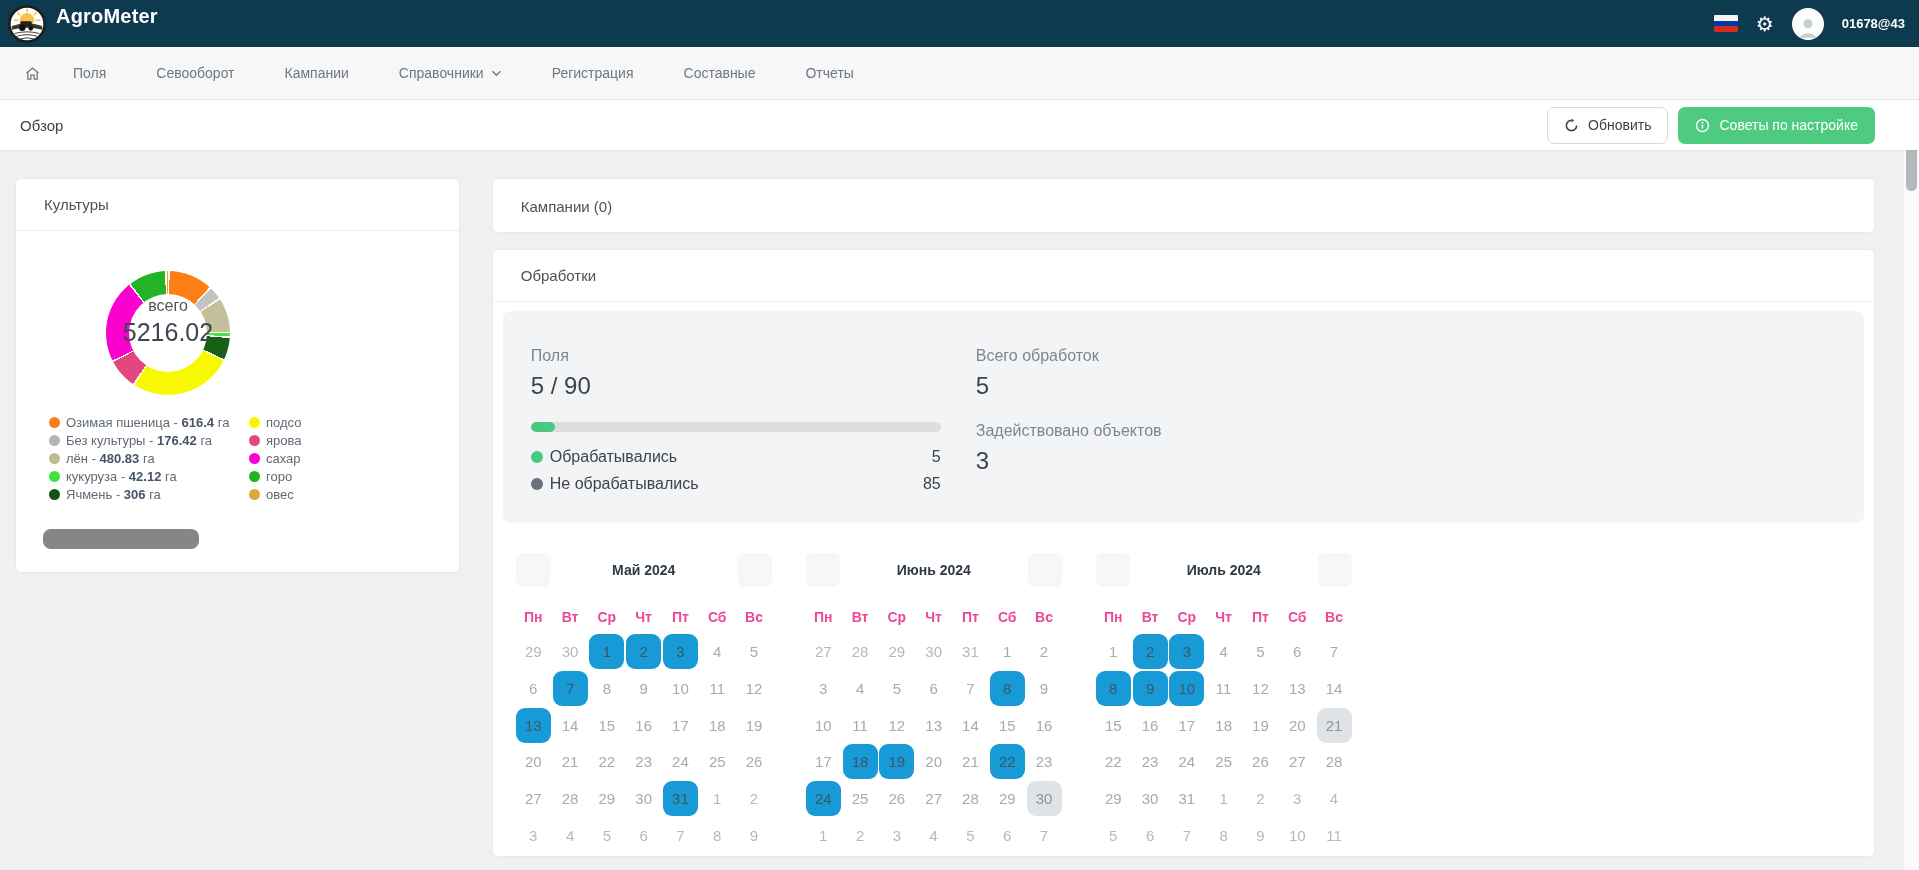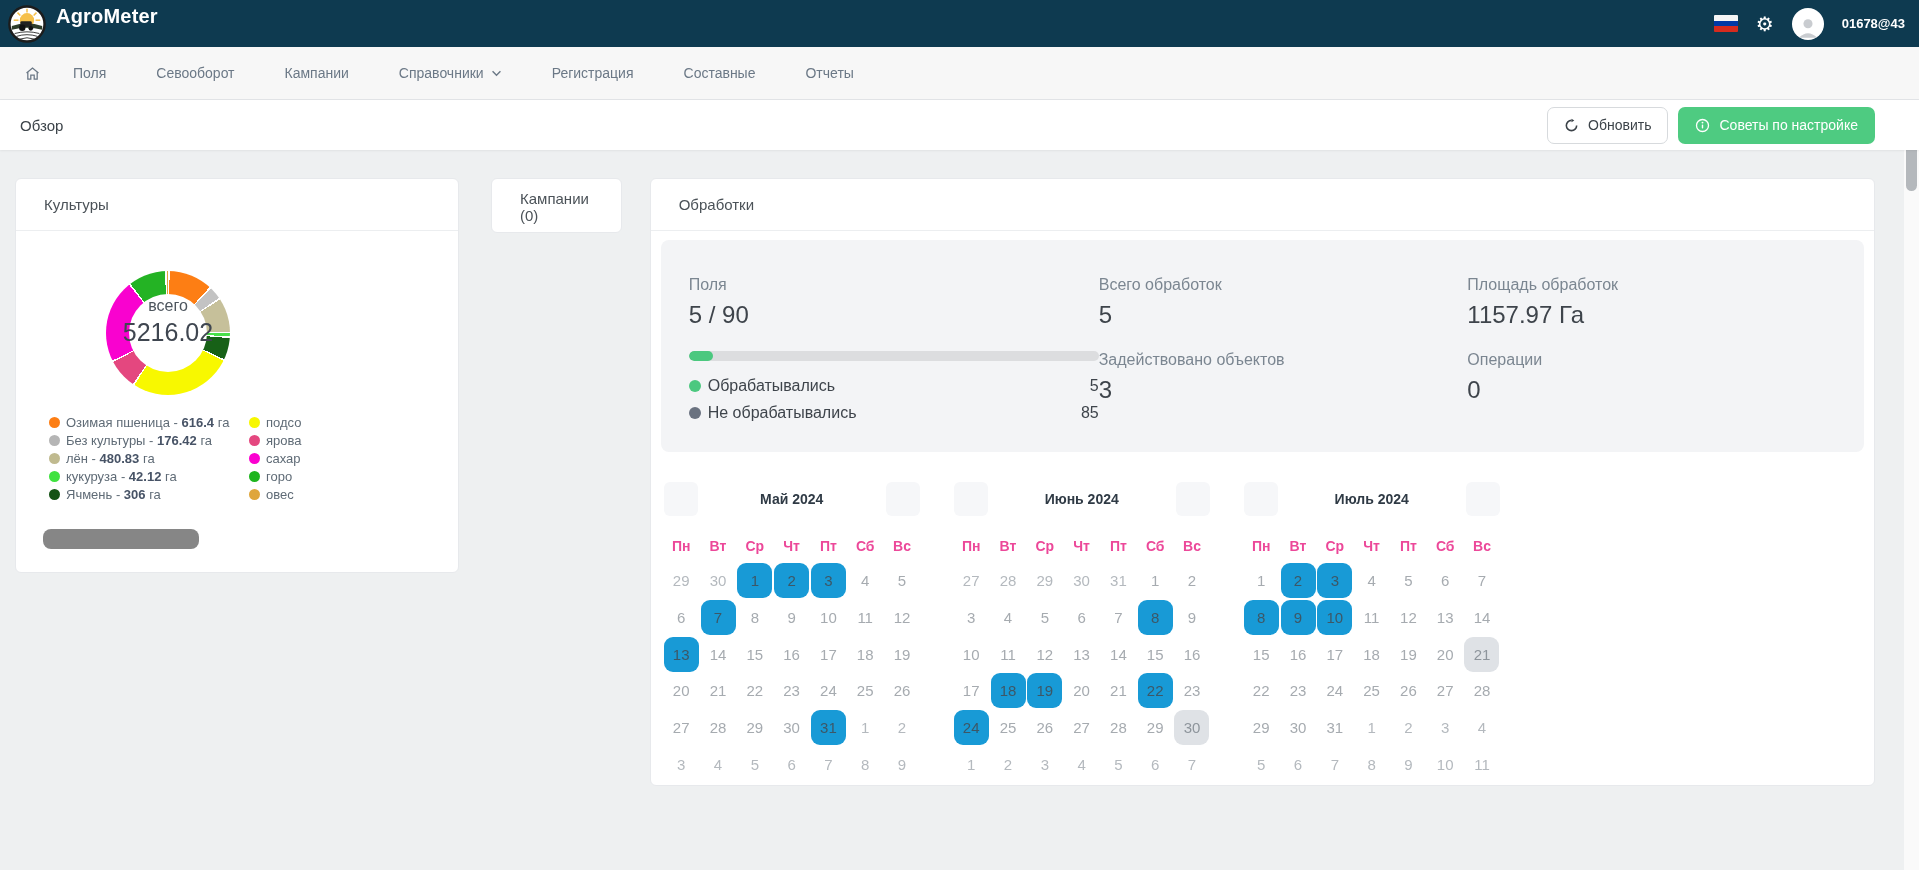--- a/index.html
+++ b/index.html
@@ -60,42 +60,42 @@
   .legend-col { display:flex; flex-direction:column; gap:3px; }
   .legend-col.left { width:200px; }
   .legend-col.right { width:195px; overflow:hidden; }
   .legend-item { display:flex; align-items:center; gap:6px; font-size:13px; color:#5f6b76; white-space:nowrap; }
   .legend-dot { width:11px; height:11px; border-radius:50%; flex:none; }
   .legend-item b { color:#475366; }
   .gray-bar { position:absolute; left:27px; top:350px; width:156px; height:20px;
               border-radius:8px; background:#868686; }
 
   
-  .right-col { width:1384px; display:flex; flex-direction:row; gap:28px; }
+  .right-col { width:1384px; display:flex; flex-direction:column; gap:16px; }
   .campaigns-card { height:55px; }
   .campaigns-card .card-header { height:55px; }
   .treatments-card { height:608px; overflow:hidden; }
 
   
   .stats-panel { margin:9px 10px 0 10px; background:#f3f4f6; border-radius:8px;
                  padding:36px 28px 30px 28px; display:flex; }
   .stats-col1 { width:445px; }
   .stats-col { width:440px; display:flex; flex-direction:column; }
   .stat-label { font-size:16px; color:#7b8691; }
   .stat-value { font-size:24px; color:#3e444b; margin-top:7px; }
   .stat-pair + .stat-pair { margin-top:22px; }
   .progress { width:410px; height:10px; border-radius:6px; background:#dcdddf; margin:22px 0 16px 0; overflow:hidden; }
   .progress-fill { height:100%; background:#4bc87f; border-radius:6px; }
   .mini-legend { width:410px; display:flex; flex-direction:column; gap:9px; }
   .mini-row { display:flex; align-items:center; gap:7px; font-size:16px; color:#3e444b; }
   .mini-row .legend-dot { width:12px; height:12px; }
   .mini-row .ml-label { flex:1; }
 
   
-  .calendars { display:flex; gap:34px; padding:30px 0 0 13px; }
+  .calendars { display:flex; gap:34px; padding:30px 0 0 23px; }
   .calendar { width:256px; }
   .cal-header { display:flex; align-items:center; justify-content:space-between; margin-bottom:12px; }
   .cal-nav { width:34px; height:34px; border-radius:6px; background:#f6f7f9; border:none; cursor:pointer; }
   .cal-title { font-size:14px; font-weight:bold; color:#2f3a45; }
   .cal-grid { display:grid; grid-template-columns:repeat(7,35px); grid-auto-rows:35px;
               column-gap:1.8px; row-gap:1.8px; }
   .cal-wd { display:flex; align-items:center; justify-content:center; font-size:14px;
             font-weight:bold; color:#ec4899; }
   .cal-day { display:flex; align-items:center; justify-content:center; font-size:15px;
              color:#a6abb0; border-radius:9px; cursor:pointer; }
@@ -308,30 +308,20 @@
             </div>
         </div>
         <div class="stats-col" id="stat-col-0">
             <div class="stat-pair">
               <div class="stat-label">Всего обработок</div>
               <div class="stat-value">5</div>
             </div>
             <div class="stat-pair">
               <div class="stat-label">Задействовано объектов</div>
               <div class="stat-value">3</div>
-            </div>
-          </div>
-        <div class="stats-col" id="stat-col-1">
-            <div class="stat-pair">
-              <div class="stat-label">Площадь обработок</div>
-              <div class="stat-value">1157.97 Га</div>
-            </div>
-            <div class="stat-pair">
-              <div class="stat-label">Операции</div>
-              <div class="stat-value">0</div>
             </div>
           </div>
       </div>
 
       <div class="calendars" id="calendars">
           <div class="calendar">
             <div class="cal-header">
               <button class="cal-nav"></button>
               <div class="cal-title">Май 2024</div>
               <button class="cal-nav"></button>

